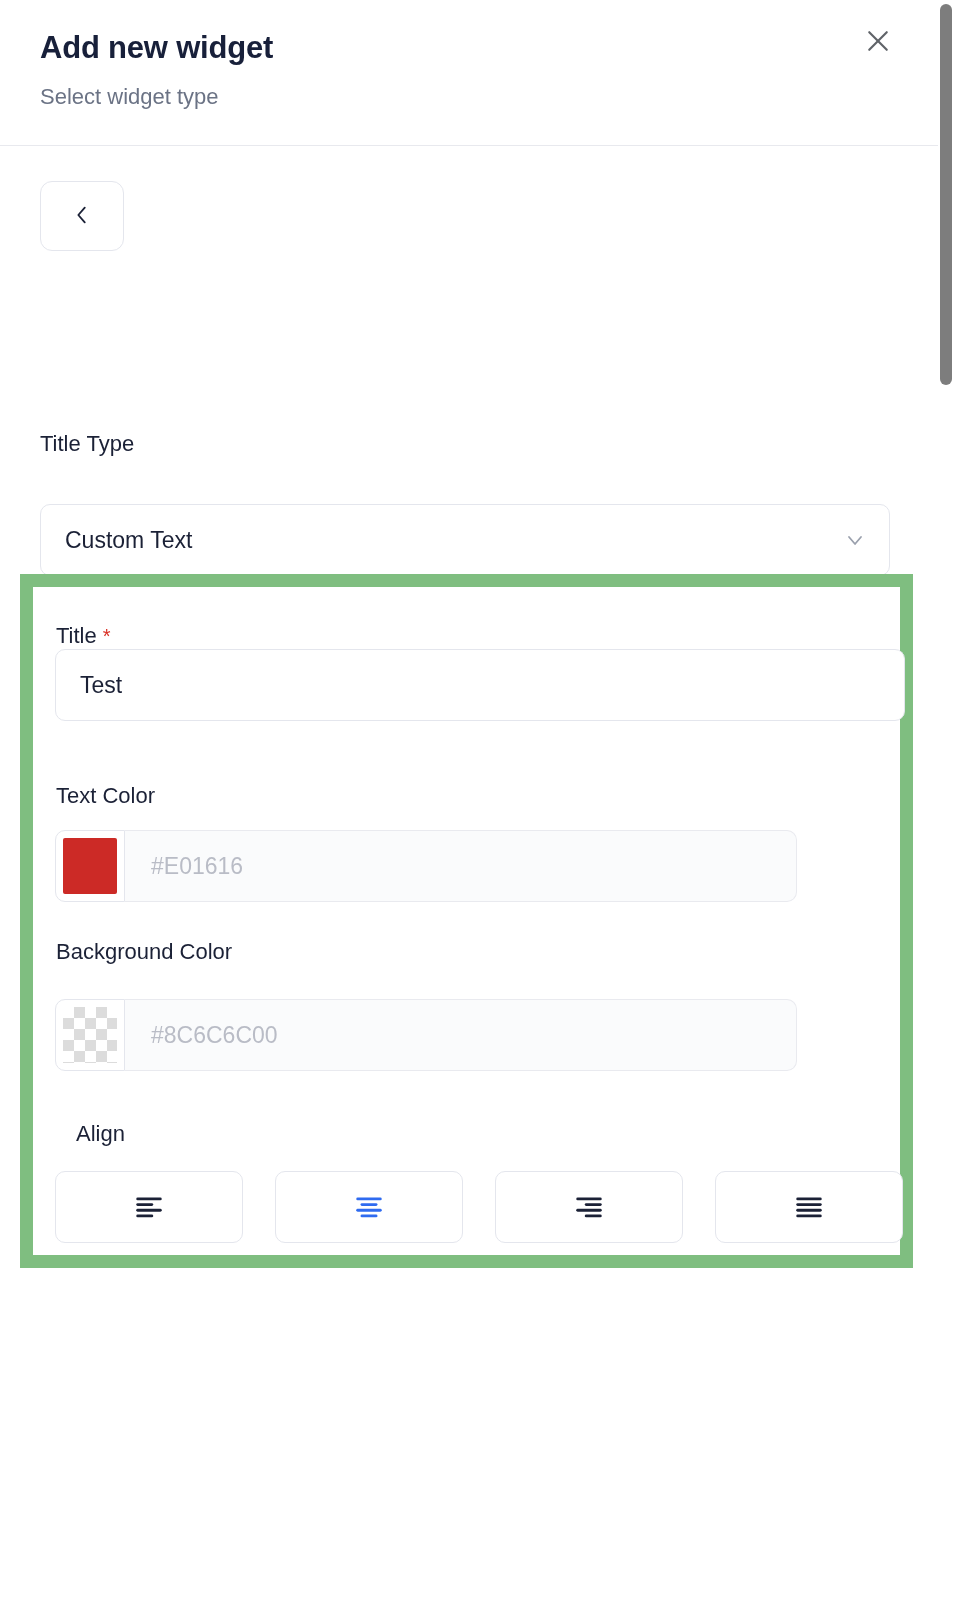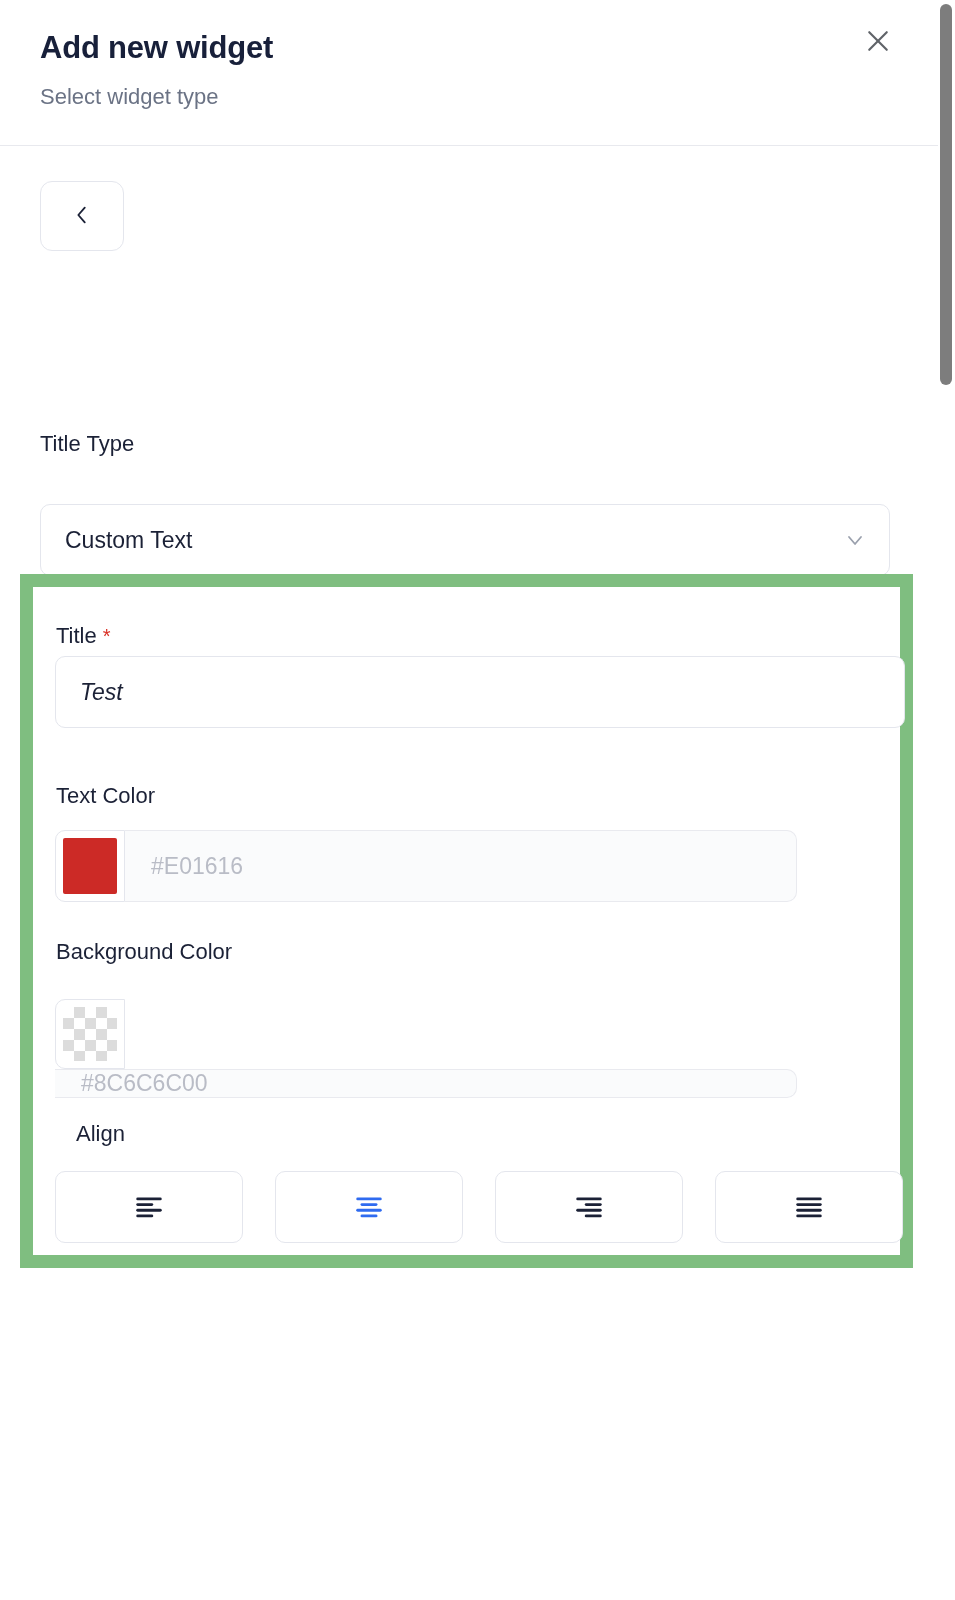--- a/index.html
+++ b/index.html
@@ -298,32 +298,32 @@
       </span>
     </div>
 
     <div class="green-panel" style="background: rgb(127, 190, 128);">
       <div class="green-panel-inner">
 
         <div class="grp-label" style="top:36px;">
           <span>Title</span>
           <span class="req-star">*</span>
         </div>
-        <input class="text-input" style="top: 69px; font-style: italic;" value="Test">
+        <input class="text-input" style="top: 62px;" value="Test">
 
         <div class="grp-label" style="top:196px;">Text Color</div>
         <div class="color-row" style="top:243px;">
           <div class="color-swatch">
             <div class="swatch-fill" id="text-swatch-fill" style="background: rgb(204, 42, 38);"></div>
           </div>
           <input class="color-input" placeholder="#E01616" style="">
         </div>
 
         <div class="grp-label" style="top:352px;">Background Color</div>
-        <div class="color-row" style="top:412px;flex-direction:column;">
+        <div class="color-row" style="top:412px;">
           <div class="color-swatch">
             <div class="swatch-checker"></div>
           </div>
           <input class="color-input" placeholder="#8C6C6C00" style="">
         </div>
 
         <div class="grp-label" style="top:534px;margin-left:20px;">Align</div>
         <div class="align-row">
 
           <button class="align-btn">

